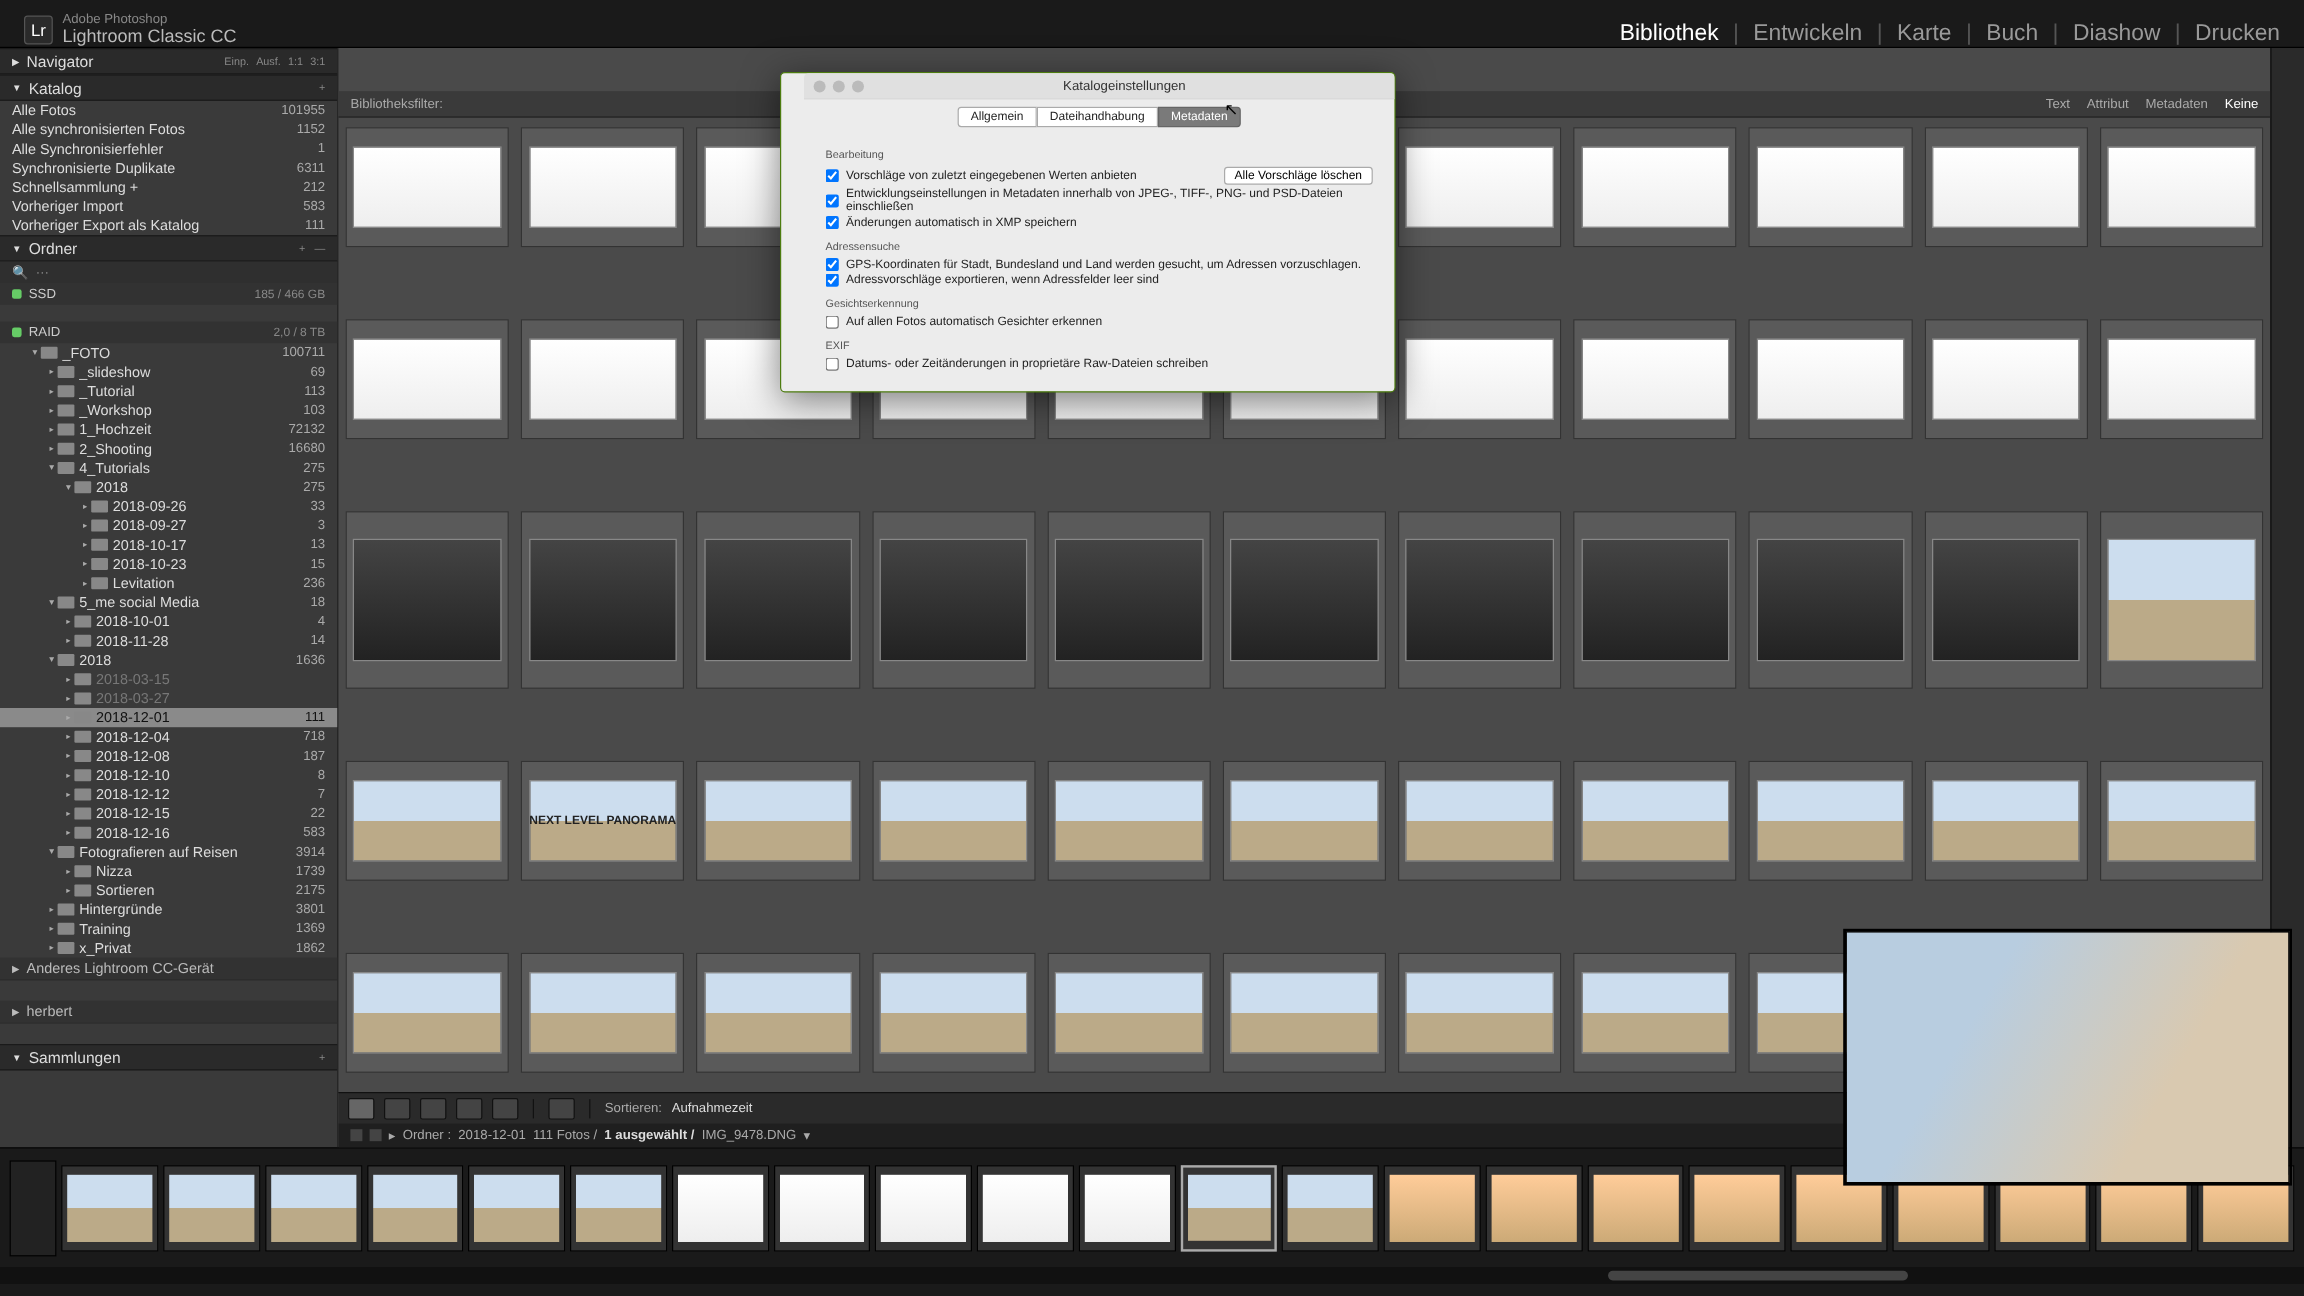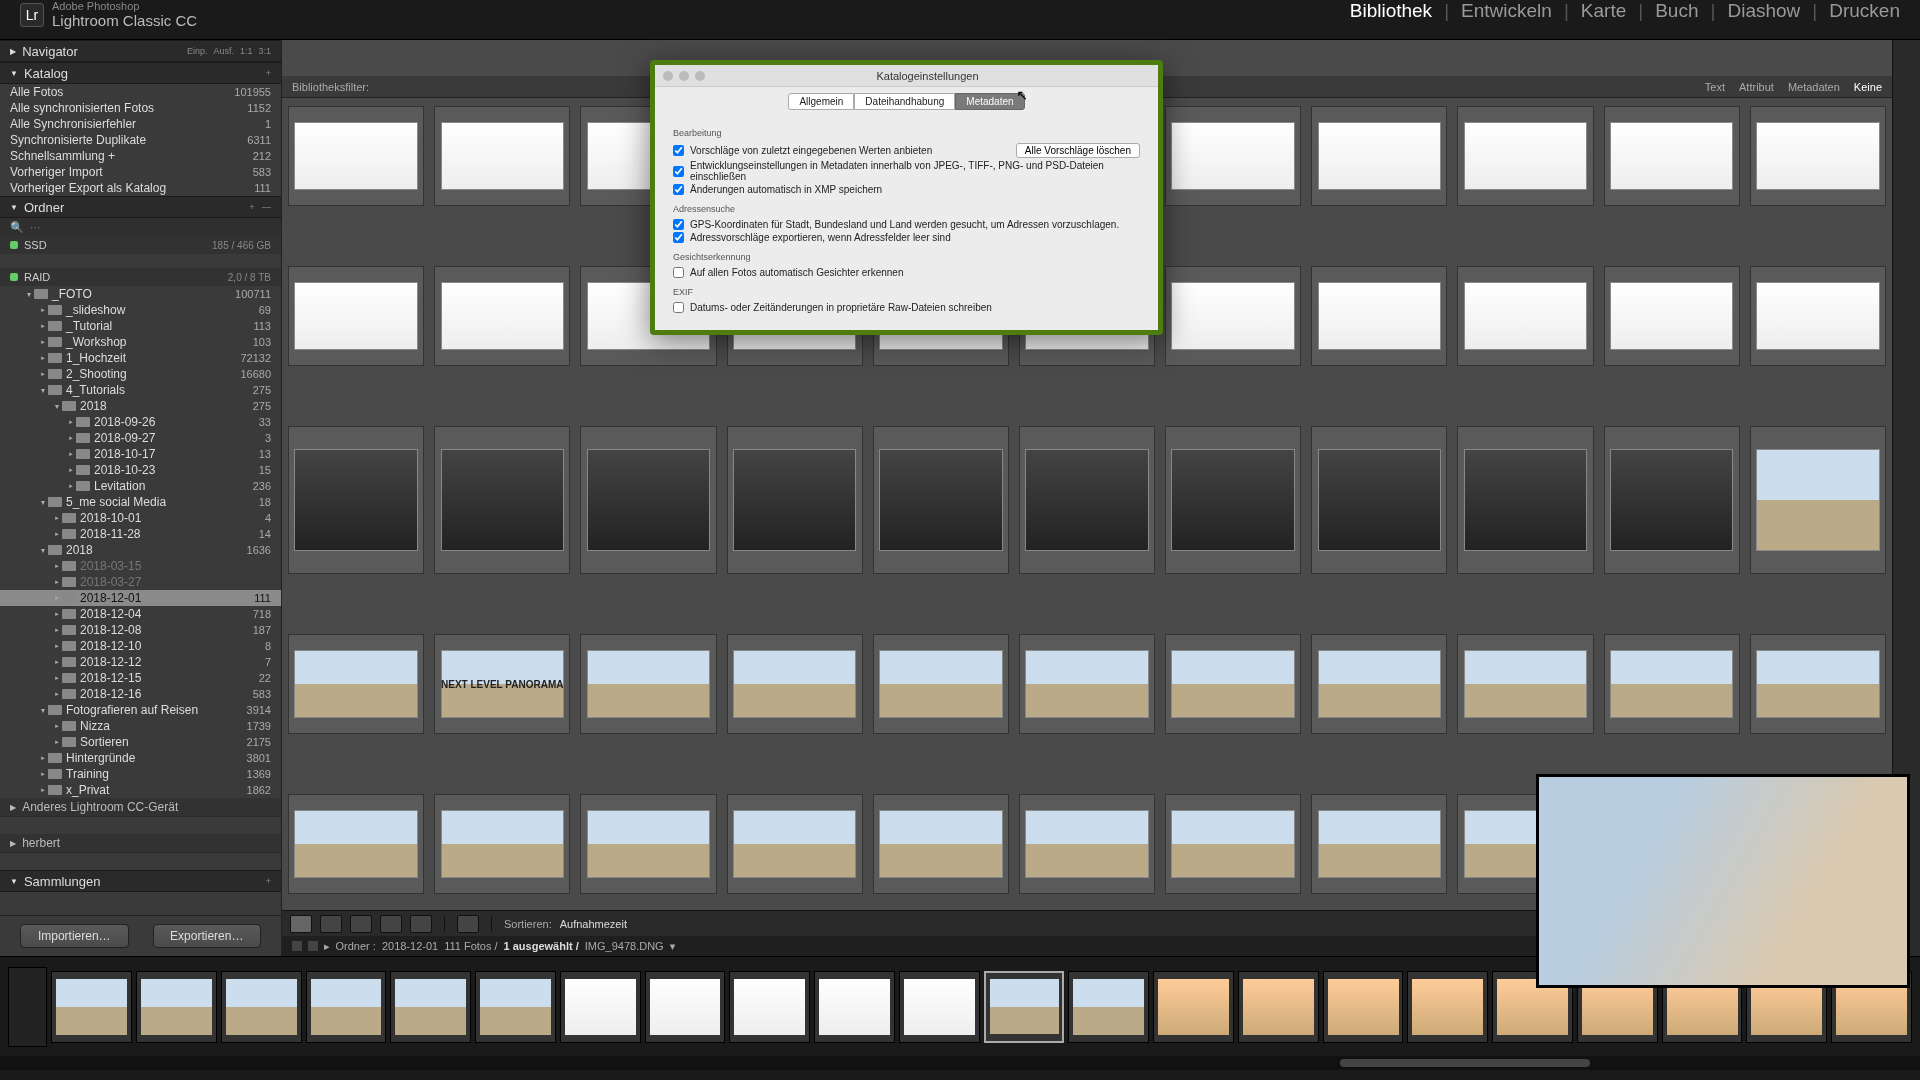--- a/index.html
+++ b/index.html
@@ -1,19 +1,19 @@
 <!DOCTYPE html>
 <html><head>
 <meta charset="utf-8">
 <style>
 * { margin: 0; padding: 0; box-sizing: border-box; font-family: -apple-system, "Helvetica Neue", Arial, sans-serif; }
 body { background: #1a1a1a; color: #ccc; width: 1920px; height: 1080px; overflow: hidden; position: relative; }
 
 
-.topbar { height: 40px; background: #1a1a1a; display: flex; align-items: flex-start; padding: 0 20px; border-bottom: 1px solid #000; }
+.topbar { height: 40px; background: #1a1a1a; display: flex; align-items: flex-end; padding: 0 20px; border-bottom: 1px solid #000; }
 .logo { display: flex; align-items: center; gap: 8px; }
 .logo-badge { width: 24px; height: 24px; background: #2a2a2a; border: 1px solid #555; border-radius: 3px; display: flex; align-items: center; justify-content: center; font-size: 14px; font-weight: 300; color: #fff; }
 .logo-text { font-size: 11px; color: #888; }
 .logo-sub { font-size: 15px; color: #bbb; font-weight: 300; }
 .modules { margin-left: auto; display: flex; gap: 12px; font-size: 19px; color: #999; }
 .modules span { cursor: pointer; }
 .modules span.active { color: #fff; }
 .modules .sep { color: #555; }
 
 
@@ -75,21 +75,21 @@
 .fs-ctrl { width: 40px; height: 80px; background:#222; border:1px solid #000; display:flex; flex-direction:column; }
 .fs-thumb { width:82px; height:72px; background:#333; border:1px solid #000; display:flex; align-items:center; justify-content:center; }
 .fs-thumb.sel { border:2px solid #aaa; }
 .fs-thumb .ph { width:90%; height:80%; background:linear-gradient(#cde 50%, #ba8 50%); }
 .fs-thumb .ph.bright { background:linear-gradient(#fff,#eee); }
 .fs-thumb .ph.sun { background:linear-gradient(#fc9,#ca7); }
 .scrollbar-h { height: 14px; background:#111; display:flex; align-items:center; padding:0 10px; }
 .scrollbar-h .thumb { height:8px; width:250px; background:#444; margin-left:70%; border-radius:4px; }
 
 
-.dialog { position:absolute; left:650px; top:60px; width:513px; background:#ececec; color:#222; border:5px solid #4d7c0f; border-radius:4px; box-shadow:0 6px 30px rgba(0,0,0,.5); font-size:10px; }
+.dialog { position:absolute; left:650px; top:60px; width:513px; background:#ececec; color:#222; border:1px solid #4d7c0f; border-radius:4px; box-shadow:0 6px 30px rgba(0,0,0,.5); font-size:10px;padding-left:19px; }
 .dlg-titlebar { height:22px; display:flex; align-items:center; padding:0 8px; background:#e0e0e0; border-bottom:1px solid #ccc; border-radius:4px 4px 0 0; }
 .traffic { display:flex; gap:6px; }
 .traffic span { width:10px; height:10px; border-radius:50%; display:inline-block; }
 .tl-red { background:#bbb; } .tl-yel { background:#bbb; } .tl-grn { background:#bbb; }
 .dlg-title { margin:0 auto; font-size:11px; color:#333; }
 .dlg-cursor { position:absolute; right:130px; top:22px; font-size:14px; color:#000; }
 .dlg-tabs { display:flex; justify-content:center; gap:0; padding:6px 0;}
 .dlg-tabs .tab { padding:2px 10px; background:#fff; border:1px solid #aaa; font-size:10px; }
 .dlg-tabs .tab:first-child { border-radius:3px 0 0 3px; }
 .dlg-tabs .tab:last-child { border-radius:0 3px 3px 0; }
@@ -438,24 +438,20 @@
     </div>
     <div class="spacer-row"></div>
 
     <div class="panel-hdr-row">
       <span class="tri">▼</span>
       <span>Sammlungen</span>
       <span class="extras">+</span>
     </div>
     <div style="height:18px"></div>
 
-    <div class="bottom-btns">
-      <button>Importieren…</button>
-      <button>Exportieren…</button>
-    </div>
   </div>
 
   <div class="center">
     <div class="filterbar">
       <span>Bibliotheksfilter:</span>
       <div class="right" id="filter-items">
           <span class="item">Text</span>
           <span class="item">Attribut</span>
           <span class="item">Metadaten</span>
           <span class="item active">Keine</span>

